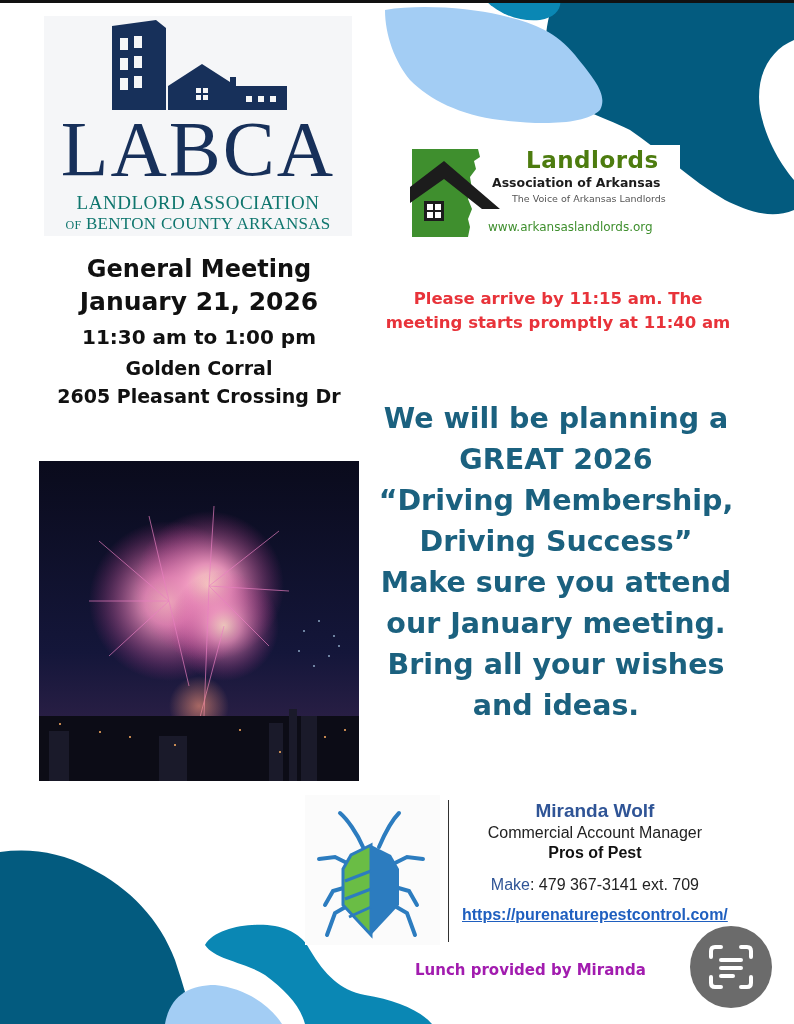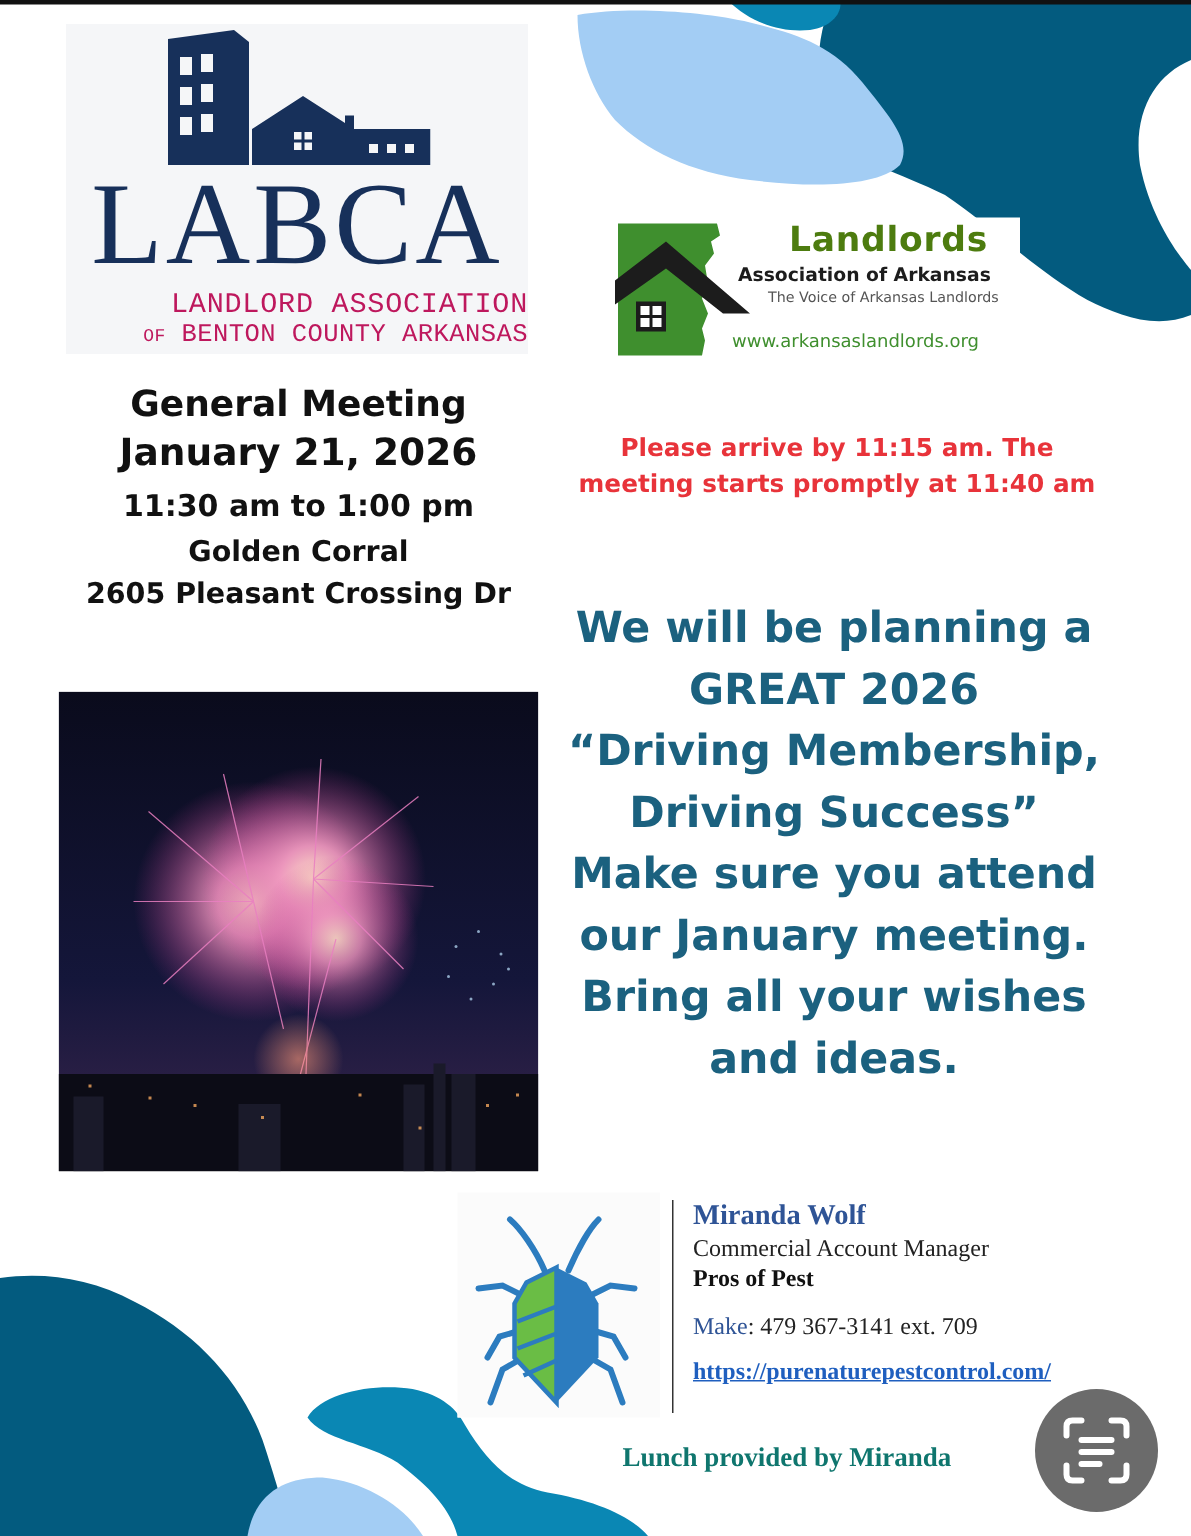--- a/index.html
+++ b/index.html
@@ -15,22 +15,22 @@
       position: absolute; left: 44px; top: 16px; width: 308px; height: 220px;
       background: #f5f6f8; z-index: 2;
     }
     .labca svg.bld { position: absolute; left: 68px; top: 4px; }
     .labca .big {
       position: absolute; left: 0; top: 94px; width: 308px; text-align: center;
       font-family: "Liberation Serif", "DejaVu Serif", serif; font-size: 78px; color: #17305a;
       letter-spacing: 2px; line-height: 1;
     }
     .labca .sub1, .labca .sub2 {
-      position: absolute; left: 0; width: 308px; text-align: right;
-      font-family: Liberation Mono, monospace; color: #be185d;
+      position: absolute; left: 0; width: 308px; text-align: center;
+      font-family: Liberation Serif, serif; color: #0f766e;
     }
     .labca .sub1 { top: 176px; font-size: 19px; letter-spacing: 0.5px; }
     .labca .sub2 { top: 198px; font-size: 17px; letter-spacing: 0.3px; }
     .labca .sub2 .small { font-size: 12px; }
 
     
     .laa { position: absolute; left: 410px; top: 145px; width: 270px; height: 95px; z-index: 2; background: #fff; }
     .laa svg { position: absolute; left: 0; top: 2px; }
     .laa .l1 { position: absolute; left: 100px; top: 2px; font-family: "DejaVu Sans", sans-serif; font-weight: bold; font-size: 23px; color: #4d7c0f; letter-spacing: 0.5px; margin-left: 16px; }
     .laa .l2 { position: absolute; left: 82px; top: 30px; font-family: "DejaVu Sans", sans-serif; font-weight: bold; font-size: 12.5px; color: #1c1c1c; }
@@ -48,29 +48,29 @@
 
     .message { position: absolute; left: 365px; top: 398px; width: 382px; text-align: center; color: #1b617f; font-weight: bold; font-size: 28.5px; line-height: 41px; z-index: 2; }
 
     
     .fireworks { position: absolute; left: 39px; top: 461px; width: 320px; height: 320px; z-index: 2; overflow: hidden; }
 
     
     .sponsor { position: absolute; left: 305px; top: 795px; width: 485px; height: 150px; z-index: 2; background: #fff; }
     .sponsor .bug { position: absolute; left: 0; top: 0; width: 135px; height: 150px; background: #fbfbfb; }
     .sponsor .divider { position: absolute; left: 143px; top: 5px; width: 1px; height: 142px; background: #333; }
-    .sponsor .info { position: absolute; left: 157px; top: 4px; font-family: Liberation Serif, serif; }
+    .sponsor .info { position: absolute; left: 157px; top: 4px; font-family: Liberation Sans, sans-serif; text-align: center; }
     .sponsor .name { font-size: 19px; font-weight: bold; color: #2f5496; line-height: 24px; }
     .sponsor .role { font-size: 16px; color: #222; line-height: 20px; }
     .sponsor .company { font-size: 16px; font-weight: bold; color: #111; line-height: 20px; }
     .sponsor .phone { font-size: 16px; color: #222; margin-top: 12px; line-height: 20px; }
     .sponsor .phone .lbl { color: #2f5496; }
     .sponsor .url { font-size: 16px; color: #1f5fbf; text-decoration: underline; font-weight: bold; margin-top: 10px; display: block; line-height: 20px; }
 
-    .lunch { position: absolute; left: 415px; top: 961px; font-size: 18px; font-weight: bold; color: #0f766e; z-index: 2; font-family: Liberation Serif, serif; }
+    .lunch { position: absolute; left: 415px; top: 961px; font-size: 15px; font-weight: bold; color: #a21caf; z-index: 2; }
 
     .scan-btn { position: absolute; left: 690px; top: 926px; width: 82px; height: 82px; border-radius: 50%; background: #6b6b6b; z-index: 4; cursor: pointer; }
     .scan-btn svg { position: absolute; left: 17px; top: 17px; }
   </style>
 </head>
 <body>
 
 <div class="topbar"></div>
 
 <svg class="blobs" width="794" height="1024" viewBox="0 0 794 1024">

